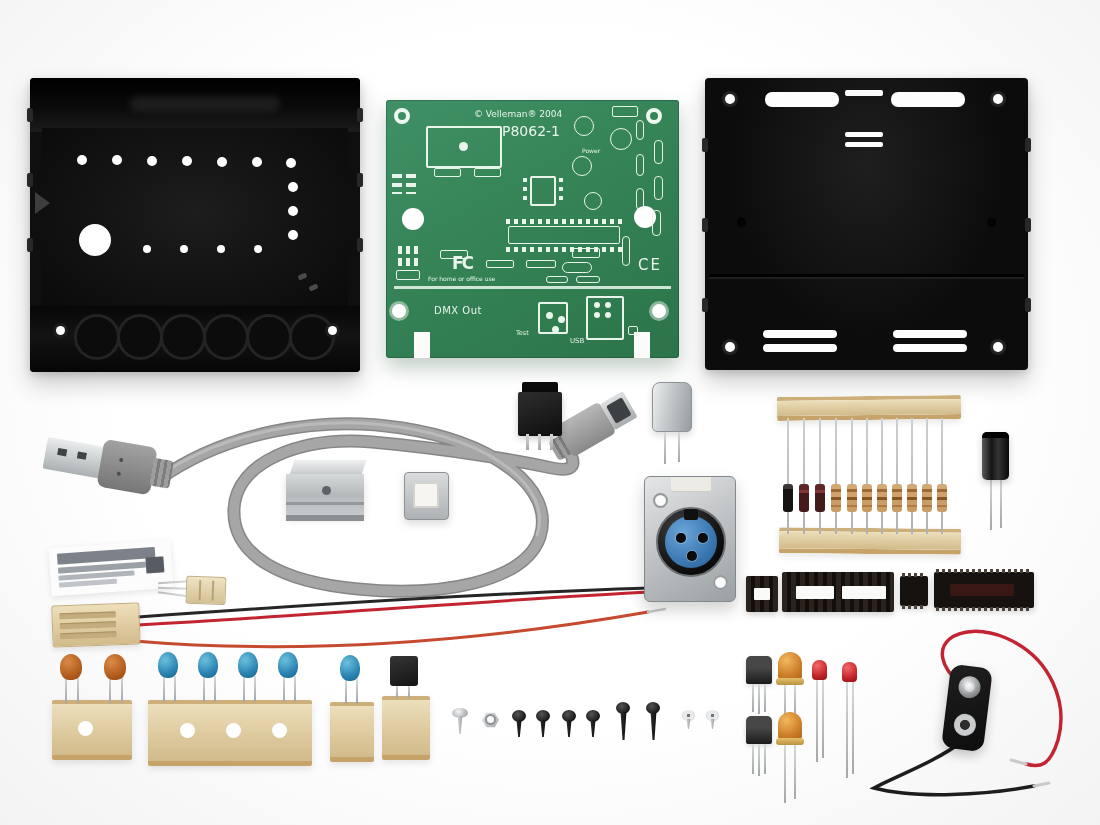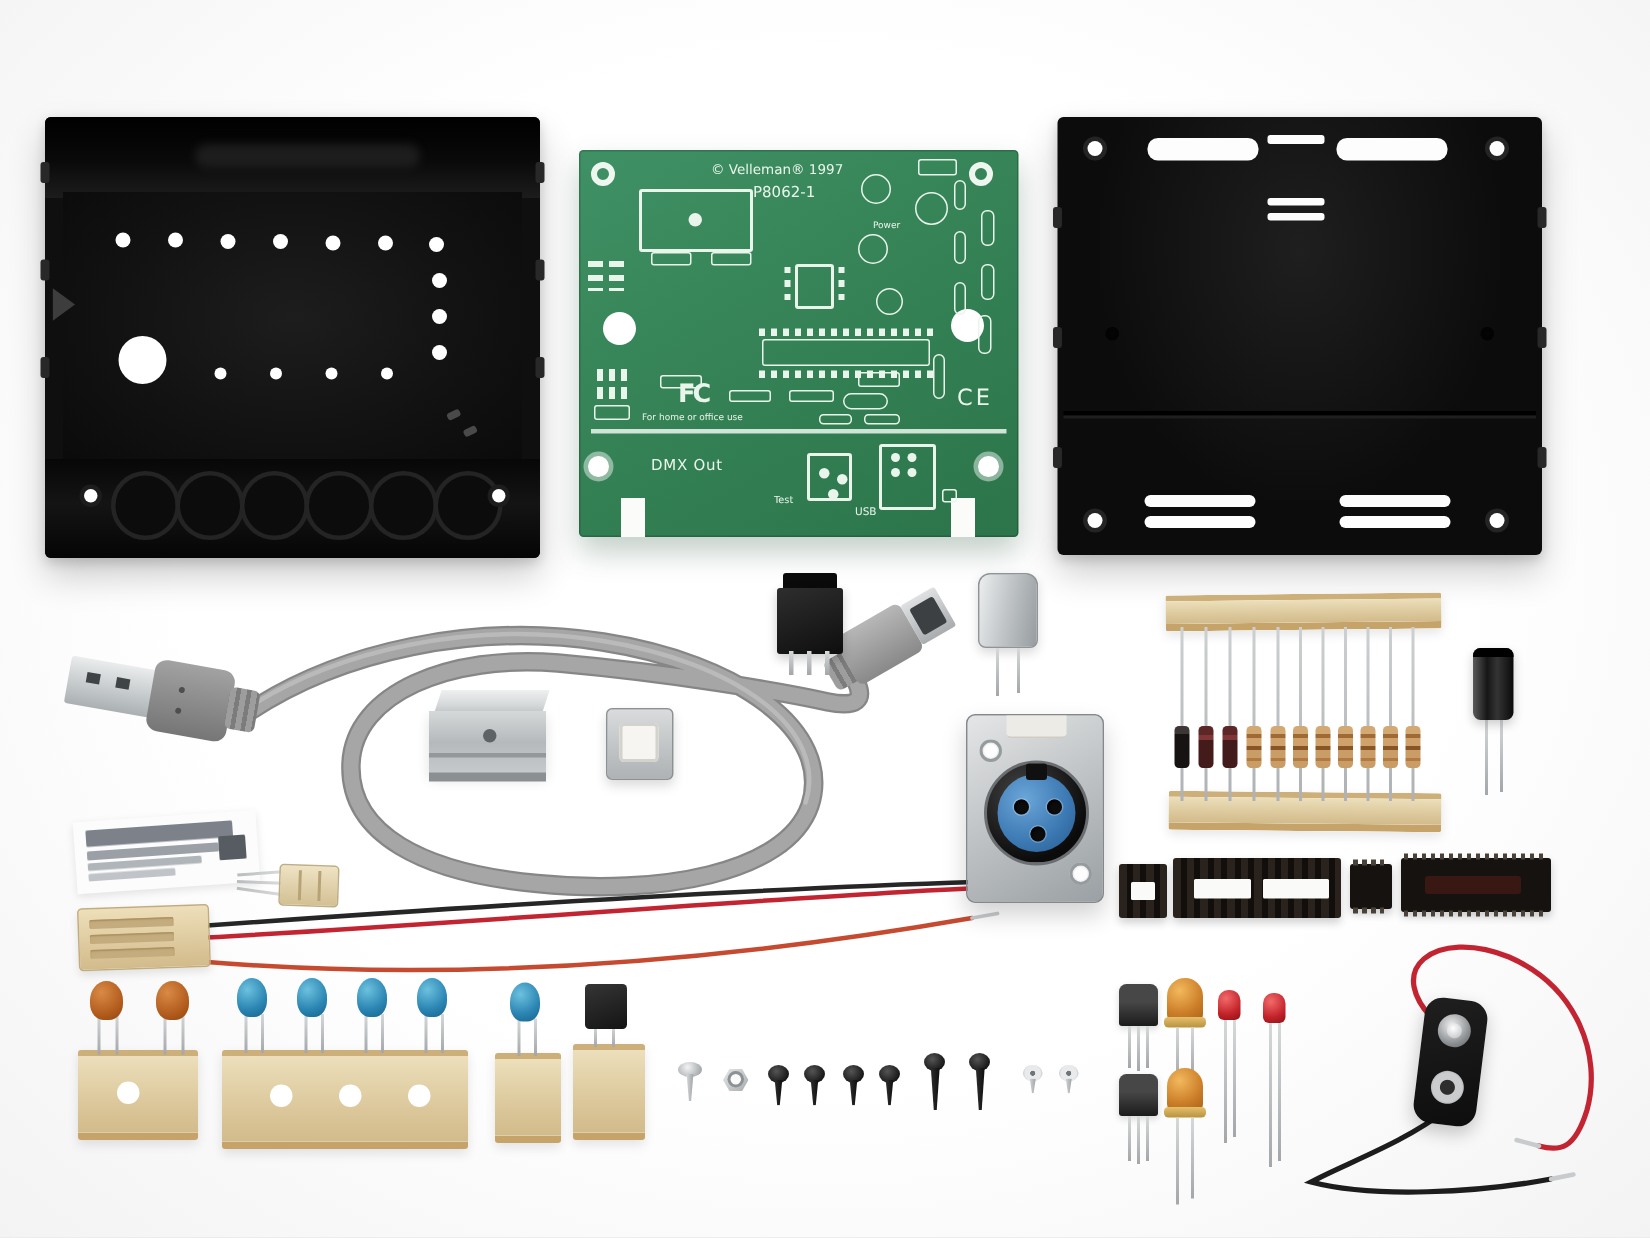--- a/index.html
+++ b/index.html
@@ -221,22 +221,22 @@
   </div>
 
   <div class="pcb">
     <div class="ringhole" style="left:8px;top:8px;"></div>
     <div class="ringhole" style="left:260px;top:8px;"></div>
     <div class="hole" style="left:16px;top:108px;width:22px;height:22px;"></div>
     <div class="hole" style="left:248px;top:106px;width:22px;height:22px;"></div>
     <div class="hole" style="left:6px;top:204px;width:14px;height:14px;box-shadow:0 0 0 3px rgba(255,255,255,.45);"></div>
     <div class="hole" style="left:266px;top:204px;width:14px;height:14px;box-shadow:0 0 0 3px rgba(255,255,255,.45);"></div>
 
-    <div class="sk" style="left:88px;top:10px;font-size:9px;">© Velleman® 1997</div>
-    <div class="sk" style="left:116px;top:24px;font-size:10px;">P8062-1</div>
+    <div class="sk" style="left:88px;top:10px;font-size:9px;">© Velleman® 2004</div>
+    <div class="sk" style="left:116px;top:24px;font-size:14px;">P8062-1</div>
 
     <div class="skr skb2" style="left:40px;top:26px;width:76px;height:42px;"></div>
     <div class="skd" style="left:73px;top:42px;width:9px;height:9px;"></div>
     <div class="skr" style="left:48px;top:68px;width:27px;height:9px;"></div>
     <div class="skr" style="left:88px;top:68px;width:27px;height:9px;"></div>
     <div class="skpv" style="left:6px;top:74px;width:10px;height:20px;"></div>
     <div class="skpv" style="left:20px;top:74px;width:10px;height:20px;"></div>
     <div class="skr skb2" style="left:144px;top:76px;width:26px;height:30px;"></div>
     <div class="skpv" style="left:137px;top:78px;width:4px;height:26px;"></div>
     <div class="skpv" style="left:173px;top:78px;width:4px;height:26px;"></div>

